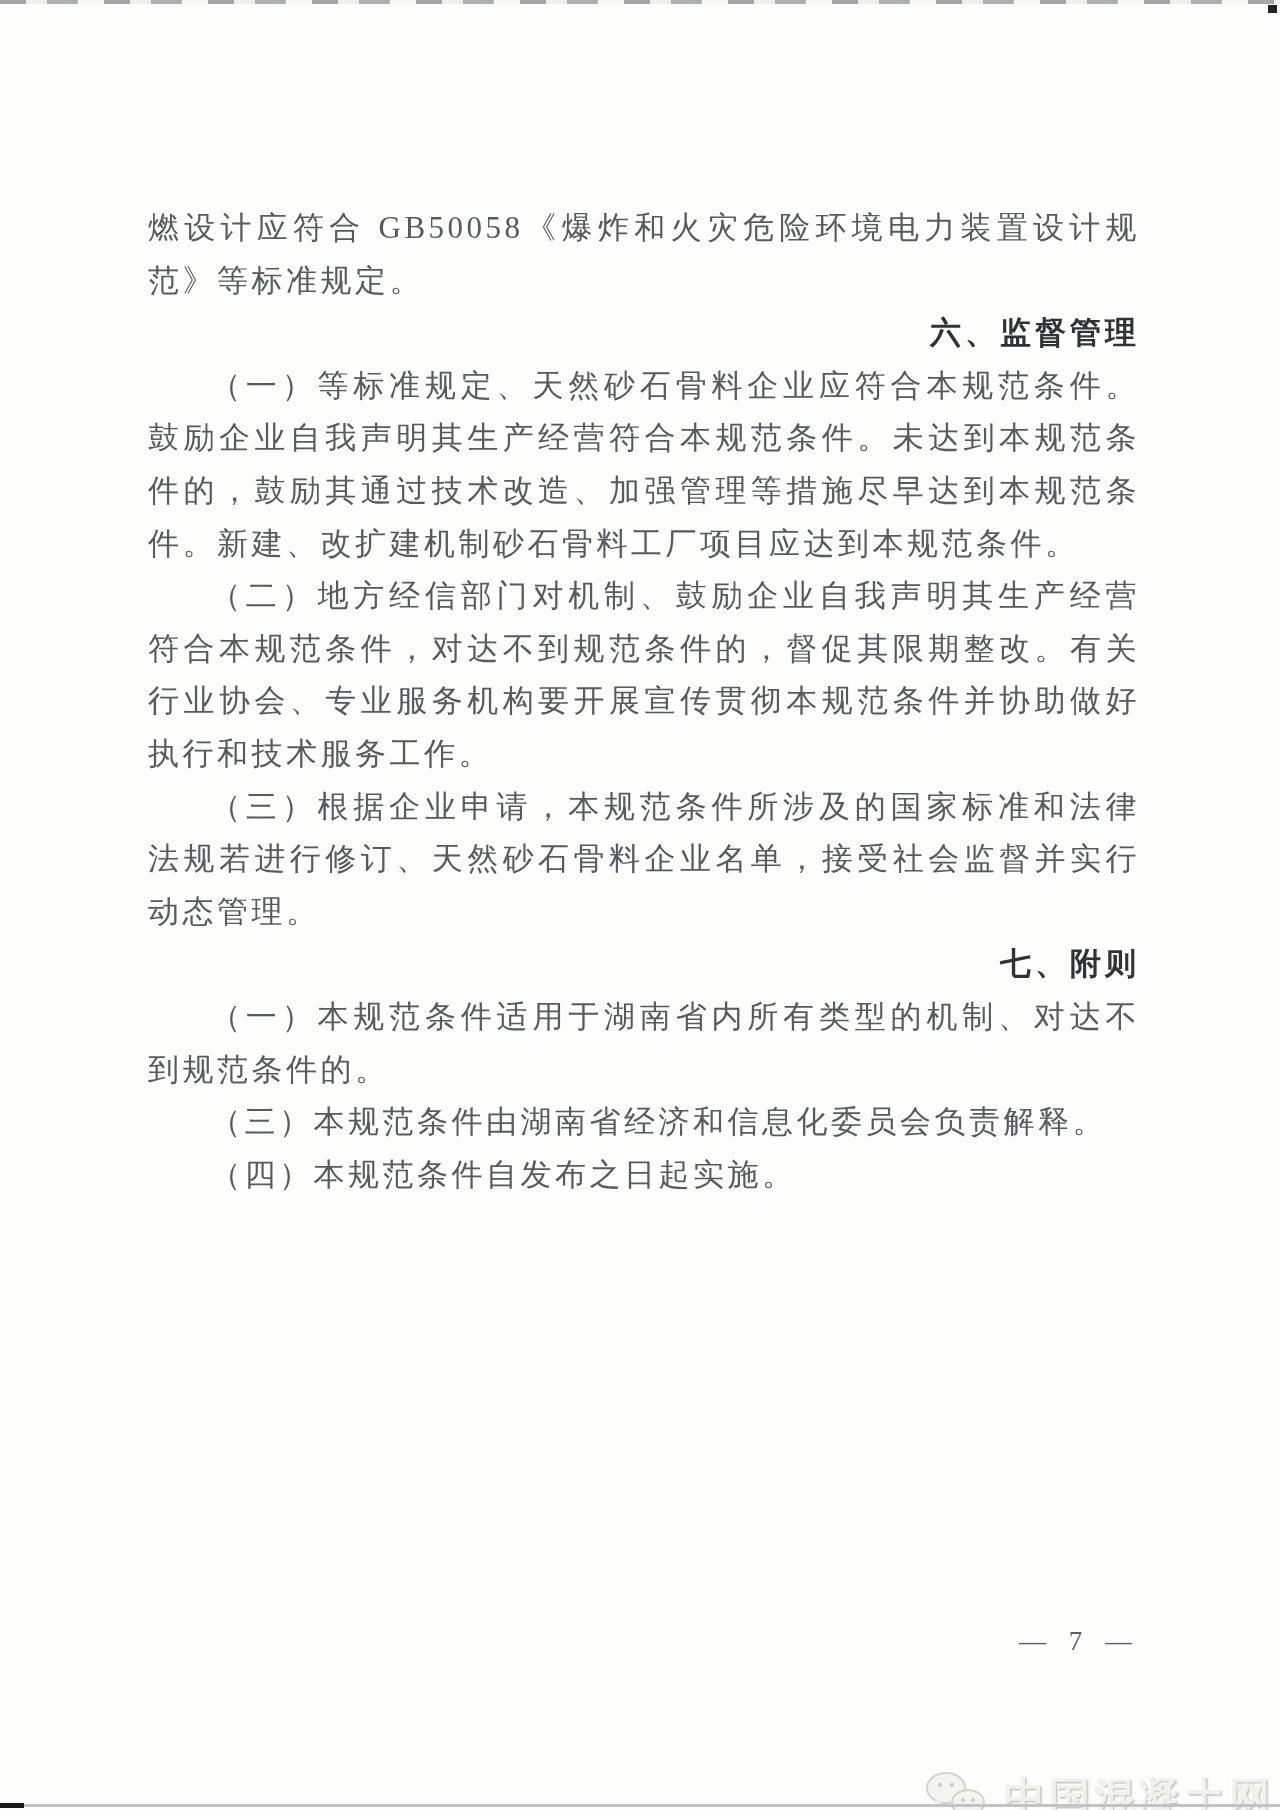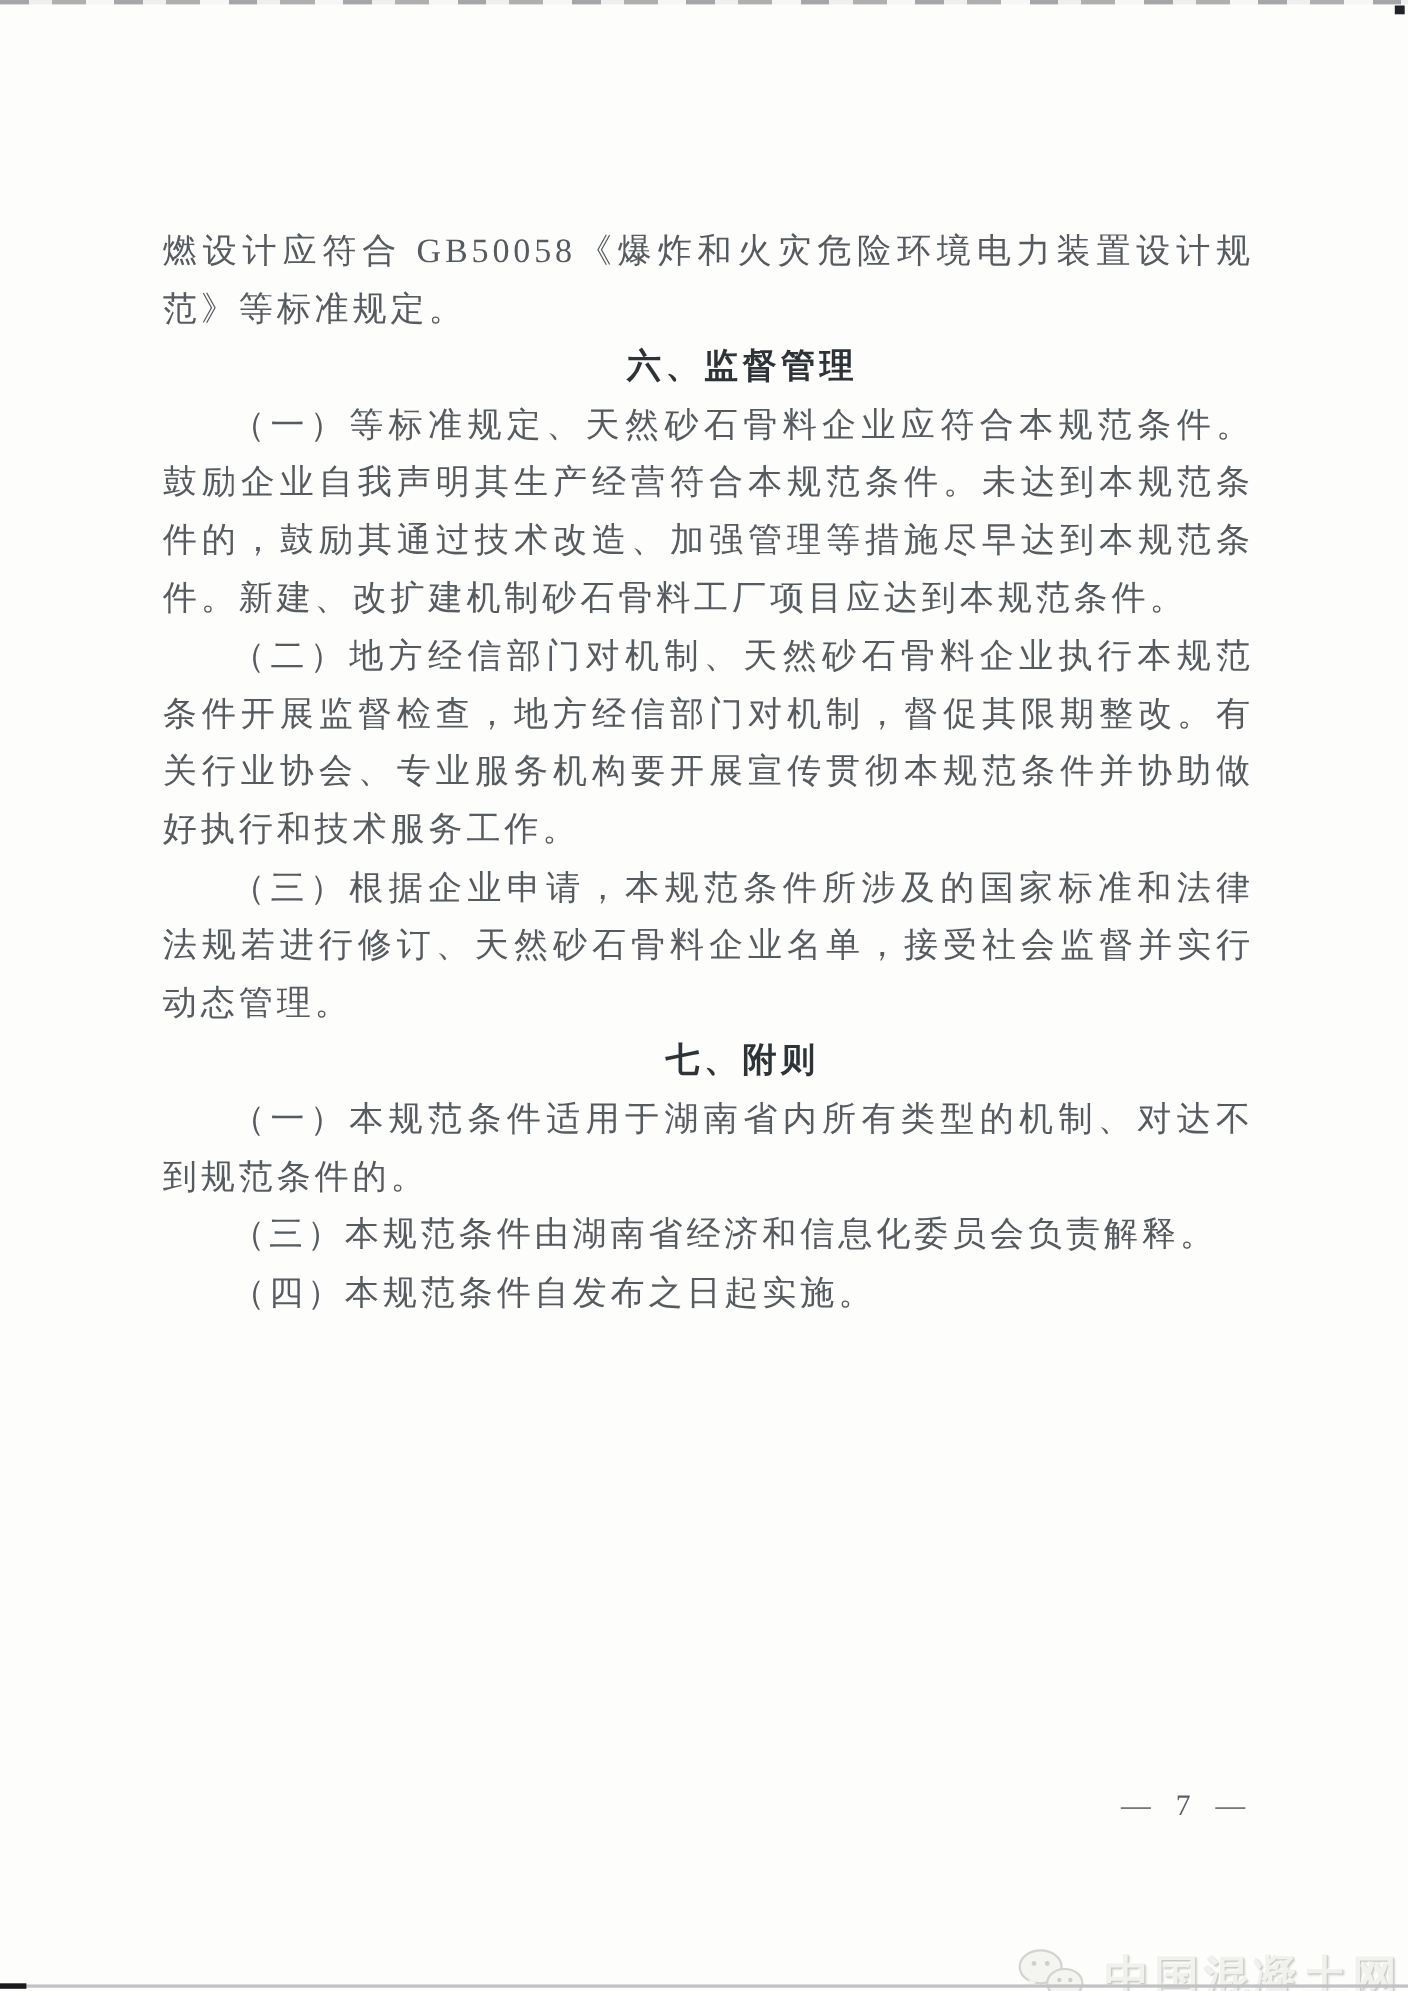--- a/index.html
+++ b/index.html
@@ -51,21 +51,21 @@
     margin: 0;
     text-indent: 2em;
   }
   .text-block p.no-indent {
     text-indent: 0;
   }
   .text-block p.heading {
     color: #2e3338;
     font-weight: bold;
     letter-spacing: 4px;
-    text-align: center;
+    text-align: right;
   }
   
   .page-number {
     position: absolute;
     top: 1626px;
     right: 140px;
     color: #5a5f63;
     font-size: 27px;
     letter-spacing: 8px;
     white-space: nowrap;
@@ -112,21 +112,21 @@
 
 <div class="page">
 
   <div class="scan-top-strip"></div>
   <div class="scan-corner-dot"></div>
 
   <div class="text-block">
     <p class="no-indent">燃设计应符合 GB50058《爆炸和火灾危险环境电力装置设计规范》等标准规定。</p>
     <p class="heading">六、监督管理</p>
     <p>（一）等标准规定、天然砂石骨料企业应符合本规范条件。鼓励企业自我声明其生产经营符合本规范条件。未达到本规范条件的，鼓励其通过技术改造、加强管理等措施尽早达到本规范条件。新建、改扩建机制砂石骨料工厂项目应达到本规范条件。</p>
-    <p>（二）地方经信部门对机制、天然砂石骨料企业执行本规范条件开展监督检查，地方经信部门对机制，督促其限期整改。有关行业协会、专业服务机构要开展宣传贯彻本规范条件并协助做好执行和技术服务工作。</p>
+    <p>（二）地方经信部门对机制、鼓励企业自我声明其生产经营符合本规范条件，对达不到规范条件的，督促其限期整改。有关行业协会、专业服务机构要开展宣传贯彻本规范条件并协助做好执行和技术服务工作。</p>
     <p>（三）根据企业申请，本规范条件所涉及的国家标准和法律法规若进行修订、天然砂石骨料企业名单，接受社会监督并实行动态管理。</p>
     <p class="heading">七、附则</p>
     <p>（一）本规范条件适用于湖南省内所有类型的机制、对达不到规范条件的。</p>
     <p>（三）本规范条件由湖南省经济和信息化委员会负责解释。</p>
     <p>（四）本规范条件自发布之日起实施。</p>
   </div>
 
   <div class="page-number">— 7 —</div>
 
   <div class="watermark">

